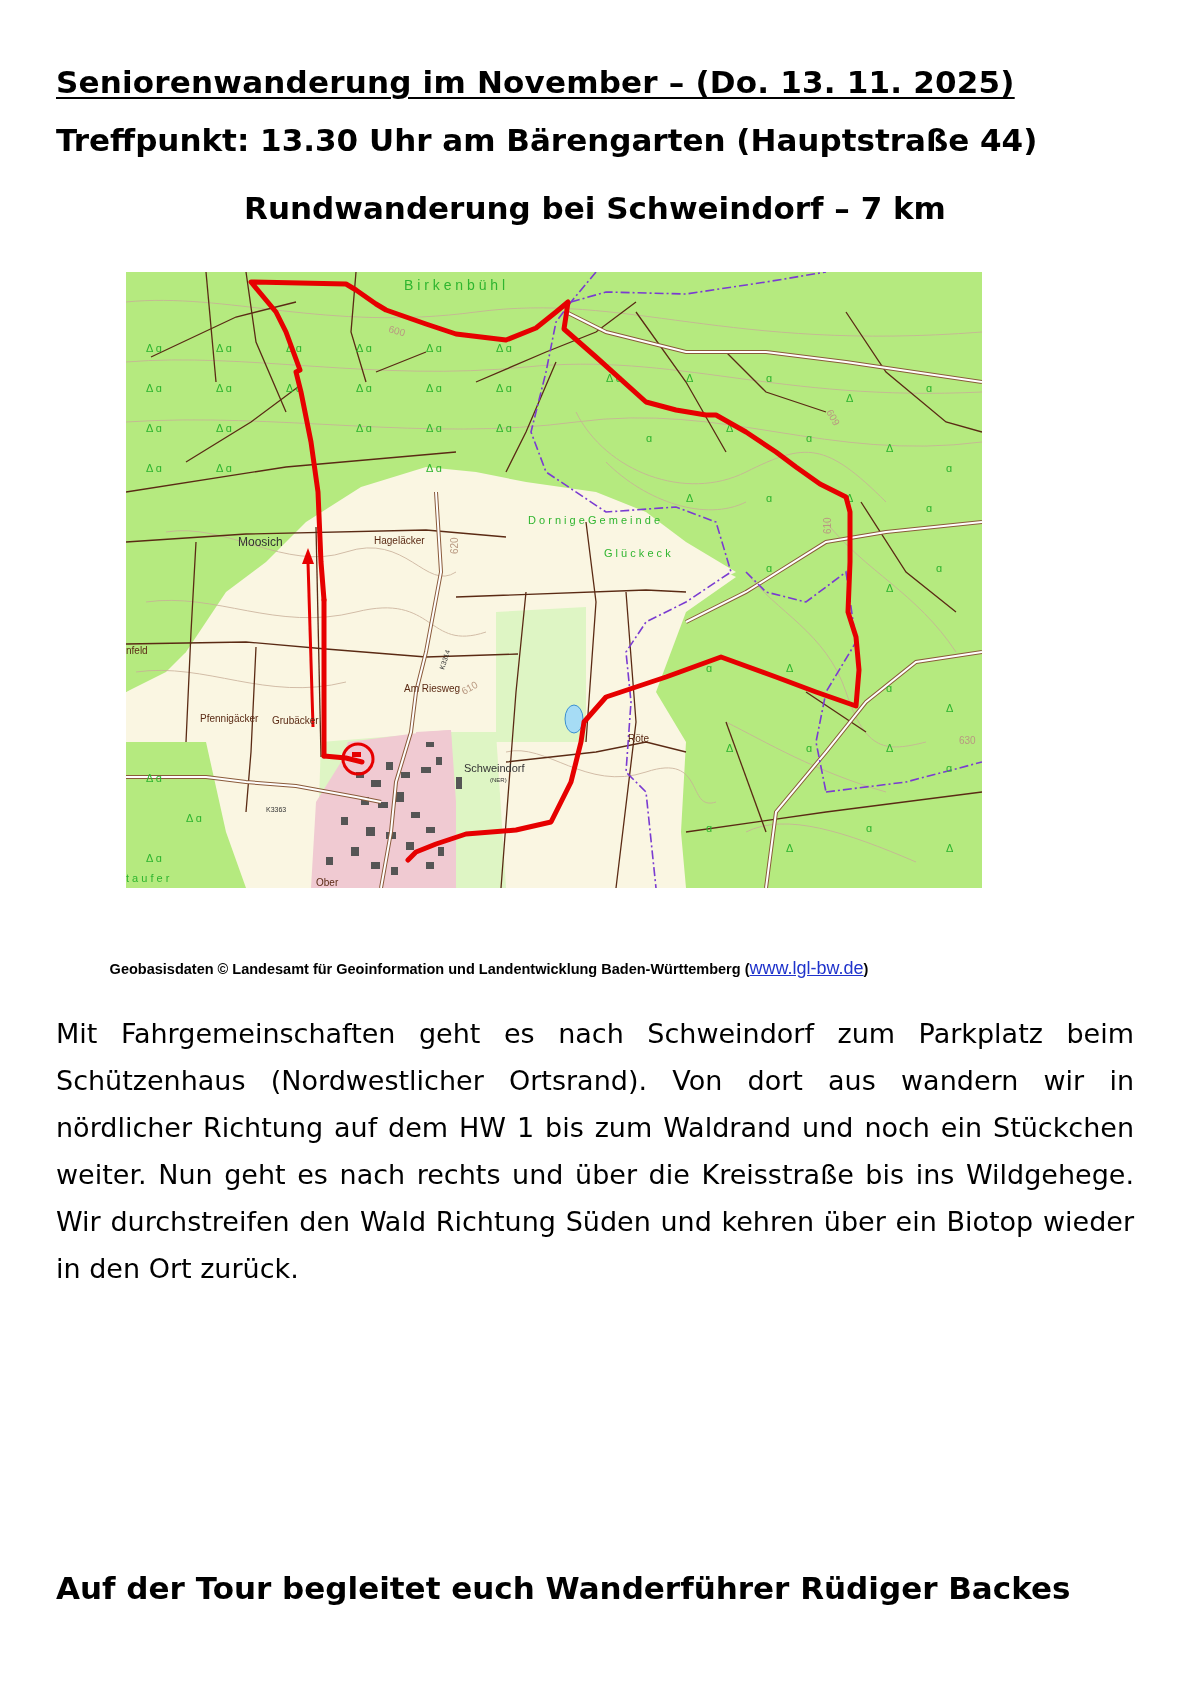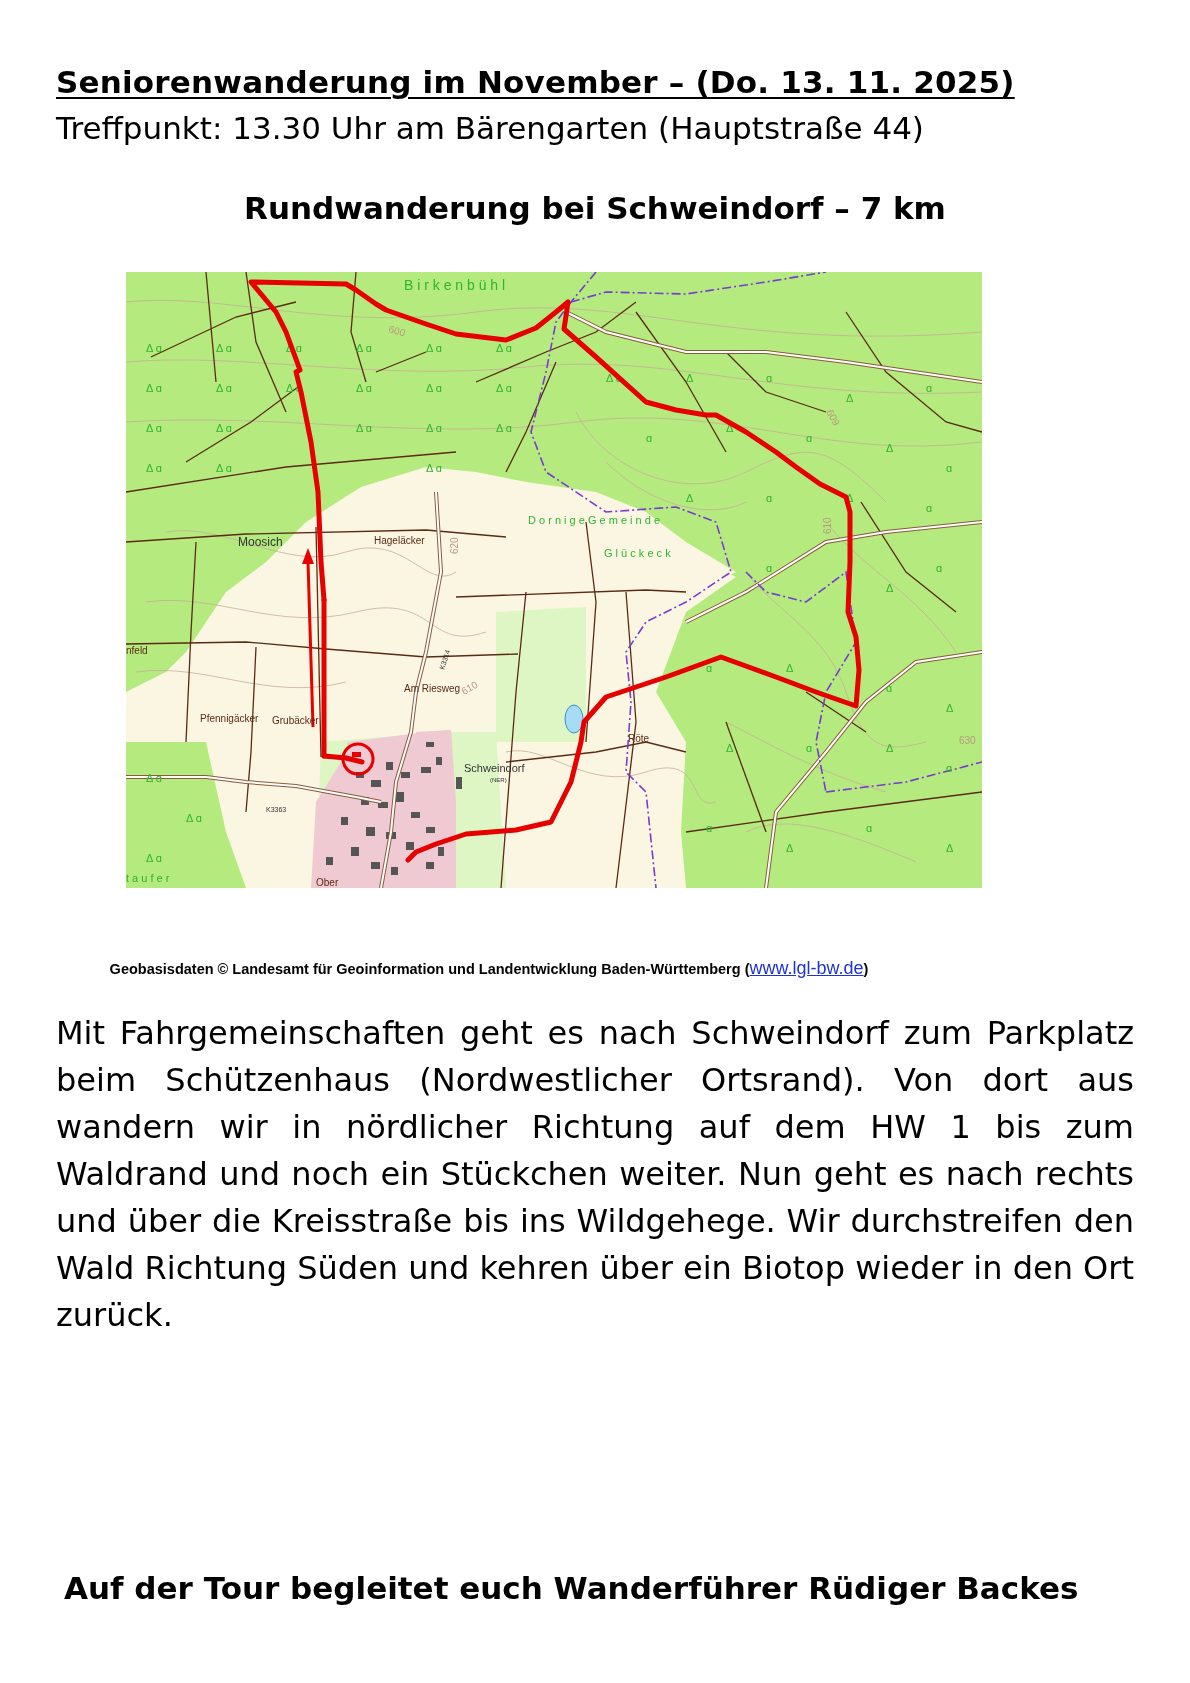--- a/index.html
+++ b/index.html
@@ -1,36 +1,36 @@
 <!DOCTYPE html>
 <html><head>
 <meta charset="utf-8">
 <style>
   html, body { margin: 0; padding: 0; background: #ffffff; }
   body { width: 1190px; height: 1683px; position: relative; overflow: hidden;
          font-family: "DejaVu Sans", sans-serif; color: #000; }
   .title { position: absolute; left: 56px; top: 52px; font-size: 31px; font-weight: bold;
            text-decoration: underline; text-decoration-thickness: 2px; text-underline-offset: 4px;
            letter-spacing: 0.2px; white-space: nowrap; margin-top: 12px; }
-  .meeting { position: absolute; left: 56px; top: 110px; font-size: 31px; font-weight: normal;
+  .meeting { position: absolute; left: 56px; top: 122px; font-size: 31px; font-weight: bold;
              white-space: nowrap; }
   .subtitle { position: absolute; left: 0; width: 1190px; top: 190px; text-align: center;
               font-size: 31px; font-weight: bold; white-space: nowrap; }
   .map { position: absolute; left: 126px; top: 272px; width: 856px; height: 616px;
          overflow: hidden; background: #f8f4e0; }
   .map svg { display: block; }
   .attribution { position: absolute; left: 0; width: 978px; top: 958px; text-align: center;
                  font-family: "Liberation Sans", sans-serif; font-size: 14.5px; font-weight: bold;
                  white-space: nowrap; }
   .attribution a { color: #1f33cc; text-decoration: underline; font-size: 18px; font-weight: normal; }
-  .body-text { position: absolute; left: 56px; top: 1010px; width: 1078px; font-size: 32px;
+  .body-text { position: absolute; left: 56px; top: 1010px; width: 1078px; font-size: 27px;
                line-height: 47px; text-align: justify; }
   .body-text p { margin: 0; }
   .guide { position: absolute; left: 56px; top: 1570px; font-size: 31px; font-weight: bold;
-           white-space: nowrap; margin-left: 8px; }
+           white-space: nowrap; }
   .map-label { font-family: "Liberation Sans", sans-serif; }
 </style>
 </head>
 <body>
 
 <div class="title">Seniorenwanderung im November – (Do. 13. 11. 2025)</div>
 <div class="meeting">Treffpunkt: 13.30 Uhr am Bärengarten (Hauptstraße 44)</div>
 <div class="subtitle">Rundwanderung bei Schweindorf – 7 km</div>
 
 <div class="map">

